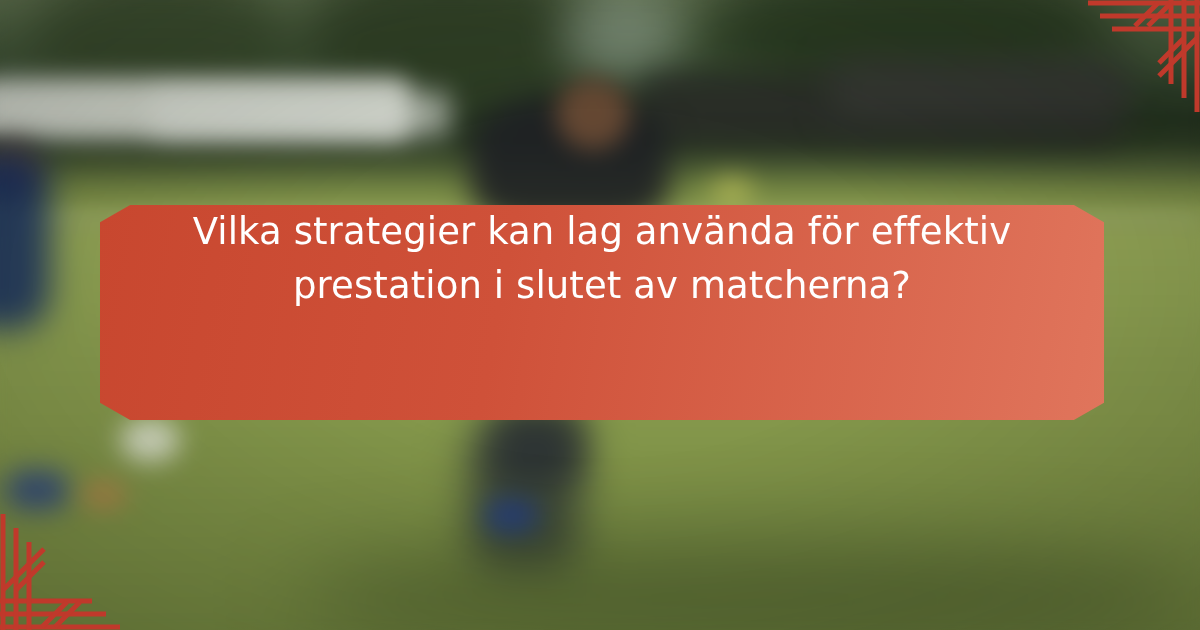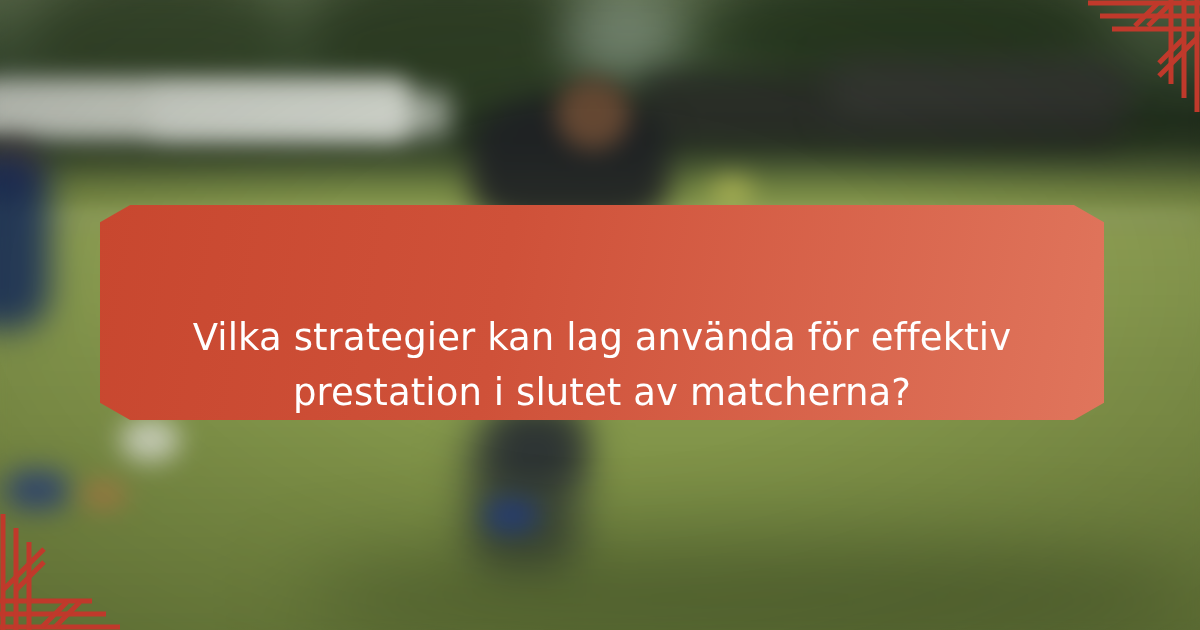--- a/index.html
+++ b/index.html
@@ -200,21 +200,21 @@
     left: 100px;
     top: 205px;
     width: 1004px;
     height: 215px;
     background: linear-gradient(100deg, #c8472f 0%, #cf5139 40%, #e0755c 100%);
     border-radius: 14px;
     clip-path: polygon(
       0% 8%, 3% 0%, 97% 0%, 100% 8%,
       100% 92%, 97% 100%, 3% 100%, 0% 92%);
     display: flex;
-    align-items: flex-end;
+    align-items: flex-start;
     justify-content: center;
     box-shadow: 0 4px 26px rgba(0,0,0,0.22);
   }
   .banner-text {
     color: #ffffff;
     font-size: 37px;
     line-height: 1.47;
     font-weight: 400;
     text-align: center;
     letter-spacing: 0.1px;

